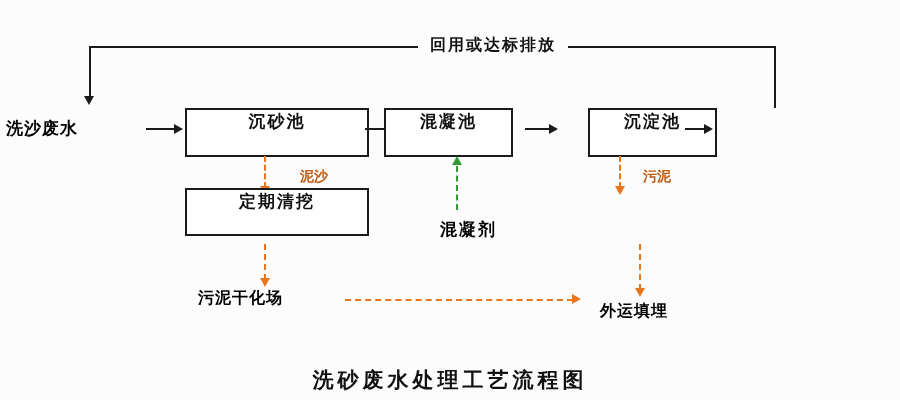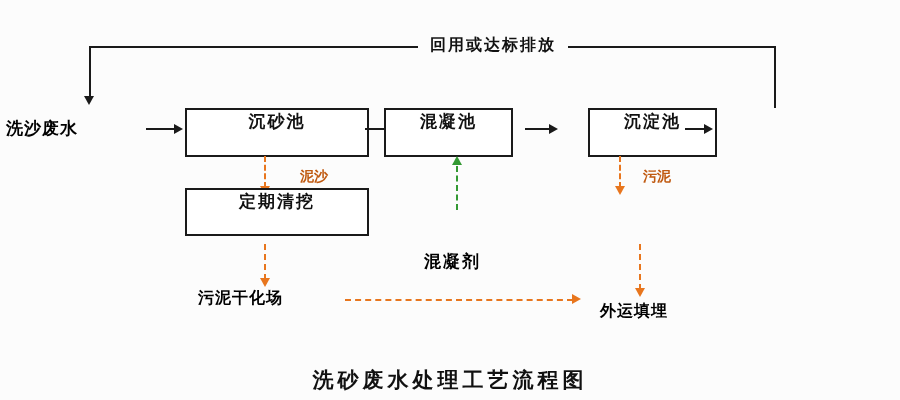--- a/index.html
+++ b/index.html
@@ -74,21 +74,21 @@
 
   <div class="vdash-o" style="left:264px; top:156px; height:32px;"></div>
   <div class="ah ah-d-o" style="left:260px; top:186px;"></div>
   <div class="txt flow-lbl" style="left:300px; top:168px;">泥沙</div>
   <div class="pbox" style="left:185px; top:188px; width:180px; height:44px;">
     <span>定期清挖</span>
   </div>
 
   <div class="vdash-g" style="left:456px; top:166px; height:44px;"></div>
   <div class="ah ah-u-g" style="left:452px; top:156px;"></div>
-  <div class="txt" style="left:424px; top:218px; font-size:17px; letter-spacing:2px;margin-top:32px;">混凝剂</div>
+  <div class="txt" style="left:440px; top:218px; font-size:17px; letter-spacing:2px;">混凝剂</div>
 
   <div class="vdash-o" style="left:619px; top:156px; height:32px;"></div>
   <div class="ah ah-d-o" style="left:615px; top:186px;"></div>
   <div class="txt flow-lbl" style="left:643px; top:168px;">污泥</div>
 
   <div class="vdash-o" style="left:264px; top:244px; height:36px;"></div>
   <div class="ah ah-d-o" style="left:260px; top:278px;"></div>
   <div class="txt" style="left:198px; top:288px; font-size:16px; letter-spacing:1px;">污泥干化场</div>
 
   <div class="hdash-o" style="left:345px; top:299px; width:228px;"></div>

